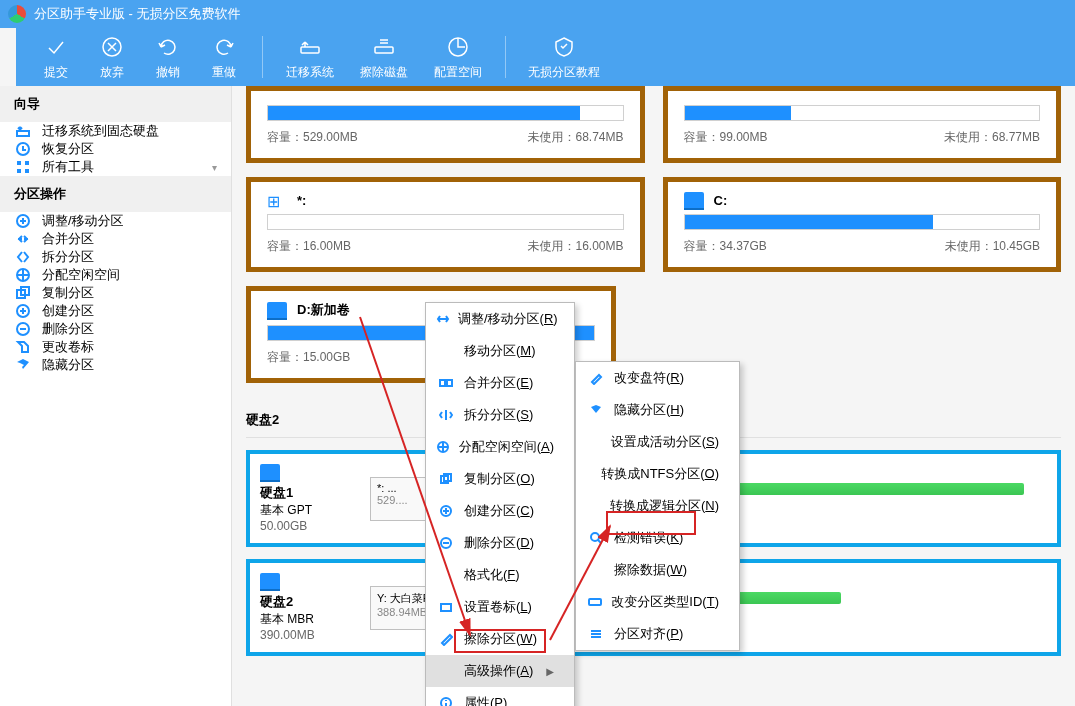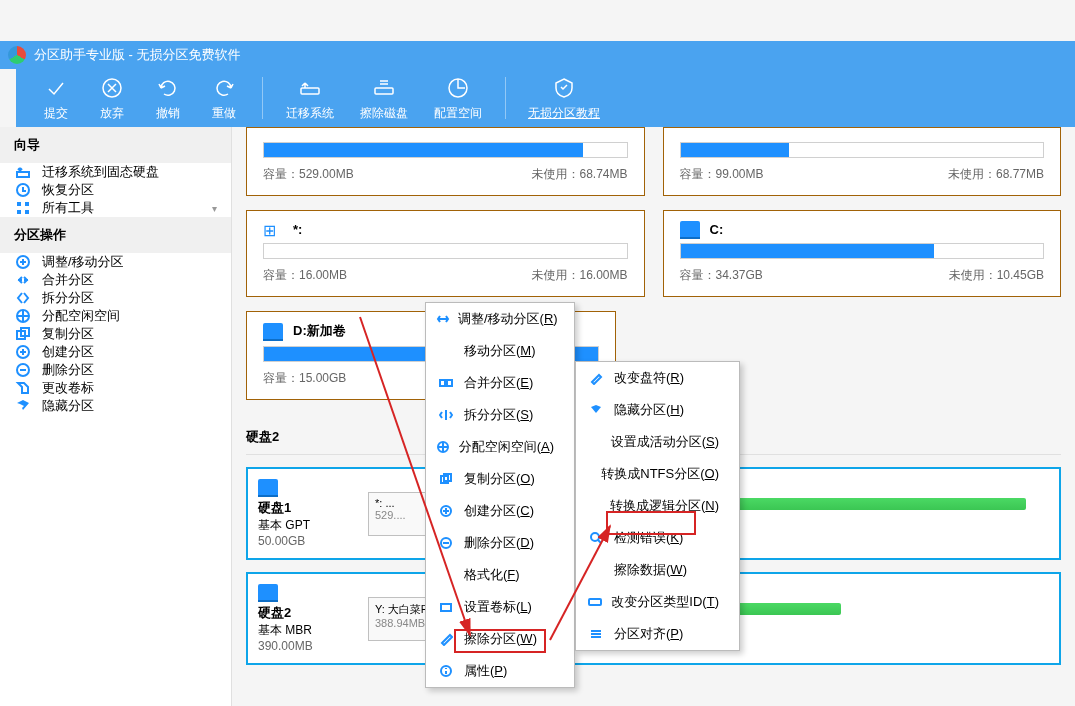--- a/index.html
+++ b/index.html
@@ -1,57 +1,57 @@
 <!DOCTYPE html>
 <html><head>
 <meta charset="utf-8">
 <style>
 * { margin:0; padding:0; box-sizing:border-box; font-family:"Microsoft YaHei",Arial,sans-serif; }
 body { background:#f5f5f5; width:1075px; height:706px; overflow:hidden; position:relative; }
 
 
-.titlebar { background:#4aa3f0; height:28px; display:flex; align-items:center; padding:0 8px; color:#fff; font-size:13px;margin-top:41px; }
+.titlebar { background:#4aa3f0; height:28px; display:flex; align-items:center; padding:0 8px; color:#fff; font-size:13px; }
 .titlebar .logo { width:18px; height:18px; border-radius:50%; background:conic-gradient(#e84c3c 0 120deg,#2ecc71 120deg 240deg,#3498db 240deg 360deg); margin-right:8px; }
 
 
 .toolbar { background:#4aa3f0; height:58px; display:flex; align-items:center; padding:0 12px; color:#fff;margin-left:16px; }
 .tbtn { width:56px; text-align:center; cursor:pointer; font-size:12px; }
 .tbtn.wide { width:74px; }
-.tbtn.xwide { width:96px;text-decoration:underline; }
+.tbtn.xwide { width:96px; }
 .tbtn .ico { height:26px; display:flex; align-items:center; justify-content:center; margin-bottom:4px; }
 .tbtn svg { stroke:#fff; fill:none; stroke-width:1.5; }
 .tsep { width:1px; height:42px; background:rgba(255,255,255,.4); margin:0 10px; }
 
 .main { display:flex; height:620px; }
 
 
 .sidebar { width:232px; background:#fff; border-right:1px solid #e0e0e0; overflow:hidden; }
 .secthdr { background:#f0f0f0; padding:9px 14px; font-size:13px; font-weight:bold; }
 .sitem { display:flex; align-items:center; padding:0 14px; font-size:13px; cursor:pointer; }
 .sitem .sic { width:18px; height:18px; margin-right:10px; color:#1e90ff; display:flex; align-items:center; justify-content:center; }
 .sitem .sic svg { stroke:#1e90ff; fill:none; stroke-width:2; }
 
 
 .content { flex:1; padding:0; overflow:hidden; position:relative; }
 
 .cards-row { display:flex; gap:18px; padding:0 14px 14px 14px; }
-.card { background:#fff; border:1px solid #a16207; flex:1; padding:10px 16px 12px 16px; position:relative; }
+.card { background:#fff; border:5px solid #a16207; flex:1; padding:10px 16px 12px 16px; position:relative; }
 .card .chead { display:flex; align-items:center; margin-bottom:6px; }
 .card .chead .dic { width:20px; height:16px; margin-right:10px; }
 .card .chead .dic.blue { background:#1e90ff; border-radius:2px 2px 0 0; box-shadow:0 2px 0 #0d6ec7; }
 .card .chead .dic.win { color:#1e90ff; font-size:16px; }
 .card .chead .cname { font-weight:bold; font-size:13px; }
 .card .bar { height:16px; background:#fff; border:1px solid #d0d0d0; margin:4px 0 8px 0; position:relative; }
 .card .bar .fill { height:100%; background:#1e90ff; }
 .card .cfoot { display:flex; justify-content:space-between; font-size:12px; color:#666; }
 
 .sectlbl { font-size:13px; font-weight:bold; padding:14px 14px 8px 14px; }
 .hr { height:1px; background:#e0e0e0; margin:0 14px 12px 14px; }
 
-.diskrow { display:flex; background:#fff; border:2px solid #0ea5e9; margin:0 14px 12px 14px; padding:10px; align-items:center; }
+.diskrow { display:flex; background:#fff; border:4px solid #0ea5e9; margin:0 14px 12px 14px; padding:10px; align-items:center; }
 .diskblk { width:110px; }
 .diskblk .dic { width:20px; height:16px; background:#1e90ff; border-radius:2px 2px 0 0; box-shadow:0 2px 0 #0d6ec7; margin-bottom:4px; }
 .diskblk .dname { font-weight:bold; font-size:13px; }
 .diskblk .dtype { font-size:12px; }
 .diskblk .dsize { font-size:12px; color:#666; }
 .dparts { display:flex; flex:1; gap:2px; }
 .dpart { height:44px; border:1px solid #c0c0c0; background:#f9f9f9; padding:4px 6px; font-size:11px; overflow:hidden; position:relative; }
 .dpart .plbl { position:relative; z-index:1; }
 .greenbar { background:linear-gradient(#4bd964,#3bc653); height:12px; border-radius:2px; }
 
@@ -455,20 +455,25 @@
      </div>
     <div class="mi ">
        <span class="mic">
         <svg width="14" height="14">
           <path d="M3 11l8-8 2 2-8 8z"></path>
         </svg>
       </span>
        <span>擦除分区(<u>W</u>)</span>
 
      </div>
+    <div class="mi active">
+       <span class="mic"></span>
+       <span>高级操作(<u>A</u>)</span>
+       <span class="arrow">▶</span>
+     </div>
     <div class="mi ">
        <span class="mic">
         <svg width="14" height="14">
           <circle cx="7" cy="7" r="5"></circle>
           <path d="M7 4v1M7 7v3"></path>
         </svg>
       </span>
        <span>属性(<u>P</u>)</span>
 
      </div>

